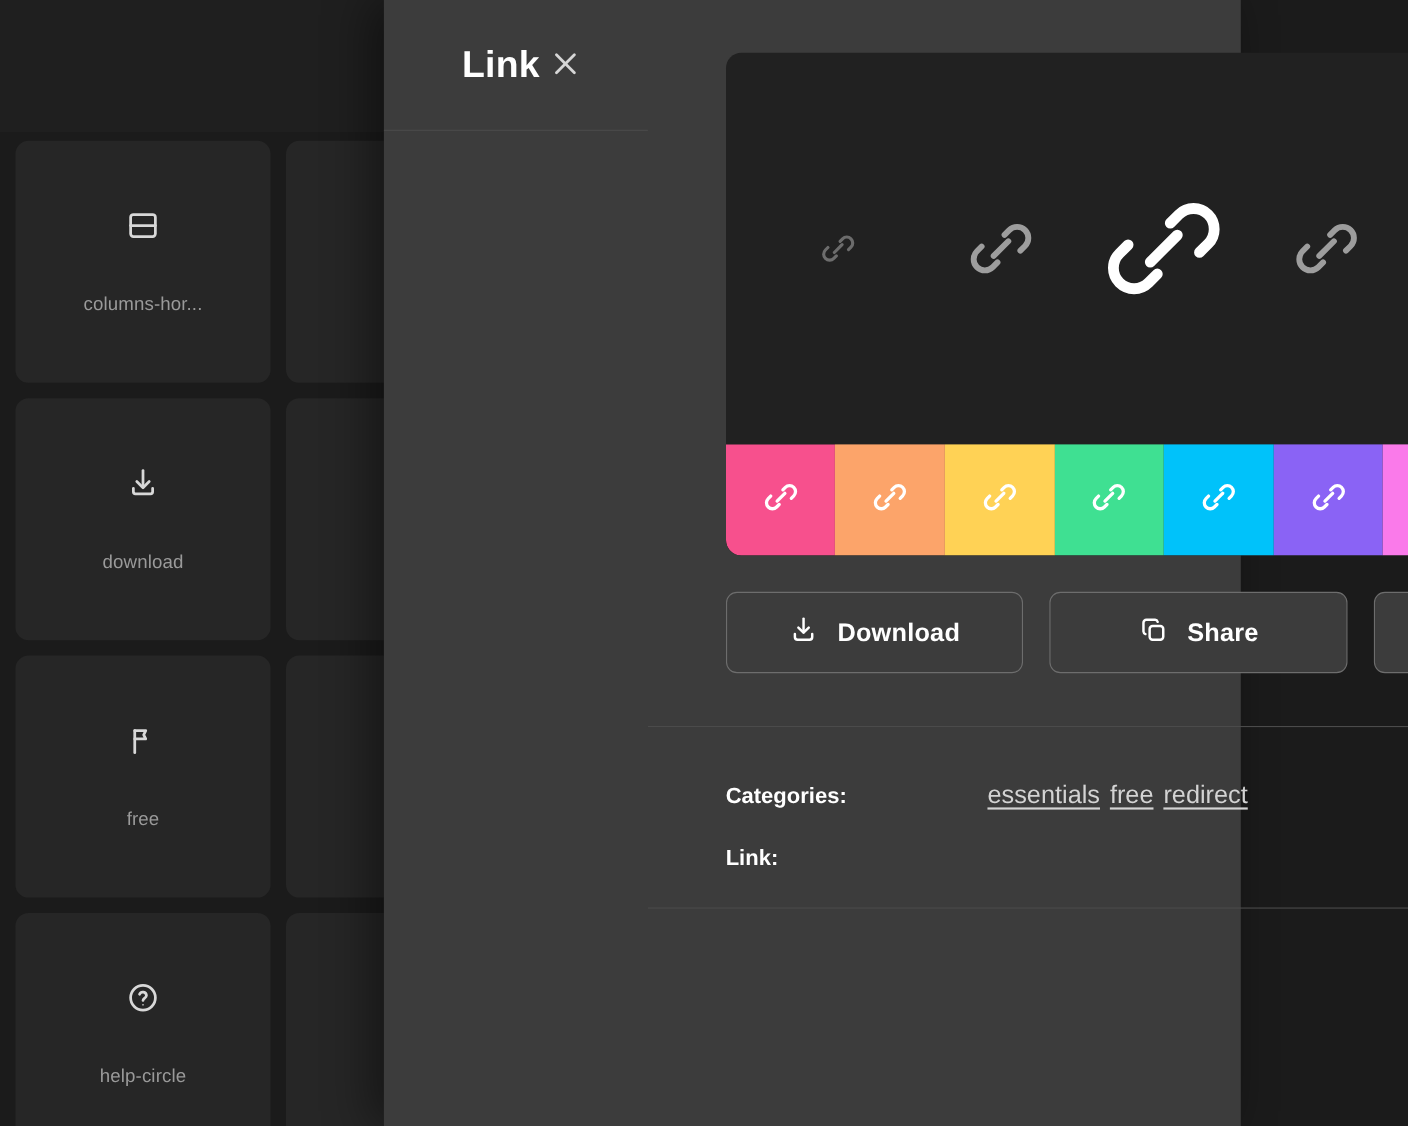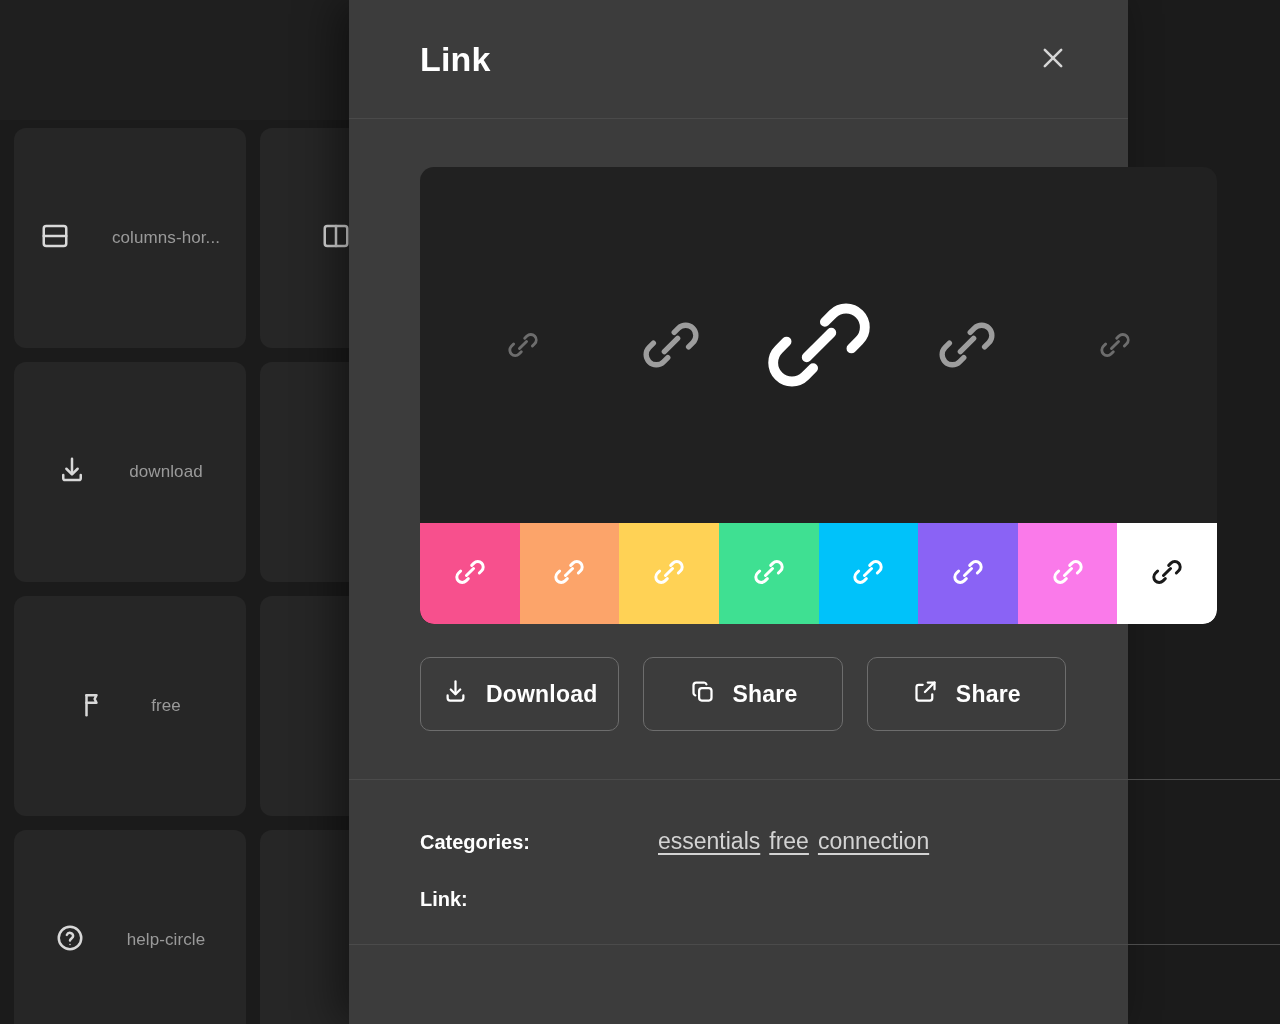--- a/index.html
+++ b/index.html
@@ -39,21 +39,21 @@
     width: 360px;
     display: grid;
     grid-template-columns: 232px 232px;
     grid-auto-rows: 220px;
     gap: 14px;
   }
   .bg-card {
     background: #262626;
     border-radius: 12px;
     display: flex;
-    flex-direction: row;
+    flex-direction: column;
     align-items: center;
     justify-content: center;
     gap: 42px;
   }
   .bg-card .bg-ico svg {
     width: 30px;
     height: 30px;
     stroke: #d8d8d8;
     stroke-width: 2;
     fill: none;
@@ -69,21 +69,21 @@
 
   
   .panel {
     position: absolute;
     left: 349px;
     top: 0;
     width: 779px;
     height: 1024px;
     background: #3c3c3c;
     display: flex;
-    flex-direction: column;
+    flex-direction: row;
     box-shadow: -12px 0 40px rgba(0,0,0,.45);
   }
 
   .panel-header {
     height: 119px;
     flex: none;
     display: flex;
     align-items: center;
     justify-content: space-between;
     padding: 0 52px 0 71px;
@@ -497,21 +497,21 @@
 
       <div class="meta-sep"></div>
 
       <div class="meta-block">
 
         <div class="meta-row">
           <div class="meta-label">Categories:</div>
           <div class="meta-values">
             <a class="meta-link">essentials</a>
             <a class="meta-link">free</a>
-            <a class="meta-link">connection</a>
+            <a class="meta-link">redirect</a>
           </div>
         </div>
 
         <div class="meta-row">
           <div class="meta-label">Link:</div>
         </div>
 
         <div class="meta-sep-bottom"></div>
       </div>
 

